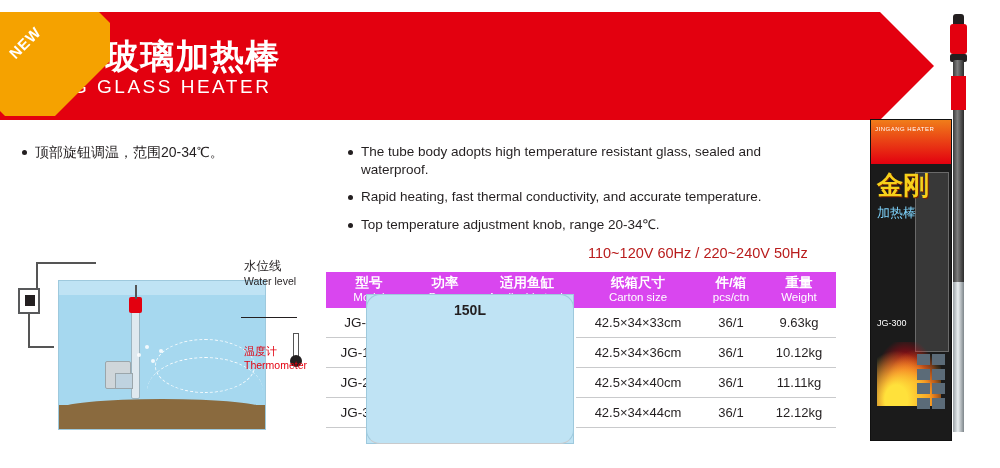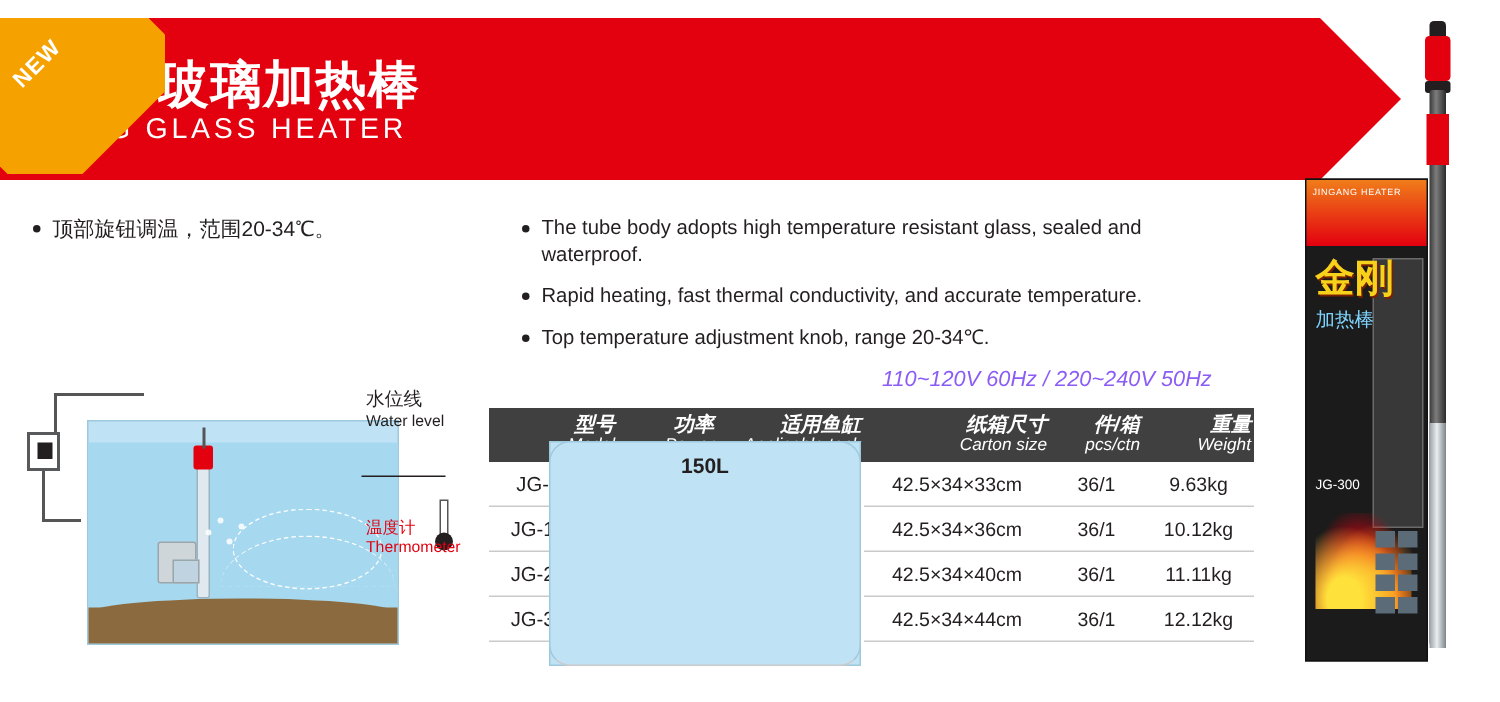--- a/index.html
+++ b/index.html
@@ -65,34 +65,33 @@
   .bullets-cn .bullet{ font-size:14px; margin-bottom:11px; }
   .dot{
     width:5px; height:5px; border-radius:50%;
     background:#231f20; margin:7px 8px 0 0; flex:0 0 auto;
   }
   .btext{ flex:1 1 auto; }
 
   
   .voltage{
     position:absolute; left:588px; top:245px;
-    font-size:14.5px; color:#8b5cf6;font-style:italic;
+    font-size:14.5px; color:#b91c1c;
   }
 
   
   .table-wrap{
     position:absolute; left:326px; top:272px; width:510px;
   }
   table{ border-collapse:collapse; width:510px; }
   thead td{
-    background:#404040; color:#ffffff;
-    text-align:right; vertical-align:middle;
+    background:#d946ef; color:#ffffff;
+    text-align:center; vertical-align:middle;
     padding:3px 2px 4px;
     line-height:1.15;
-    font-style:italic;
   }
   thead .cn{ display:block; font-size:13.5px; font-weight:bold; }
   thead .en{ display:block; font-size:11.5px; }
   tbody td{
     text-align:center;
     border-bottom:1px solid #c9cacc;
     padding:7px 2px;
     font-size:13px;
     color:#231f20;
   }

